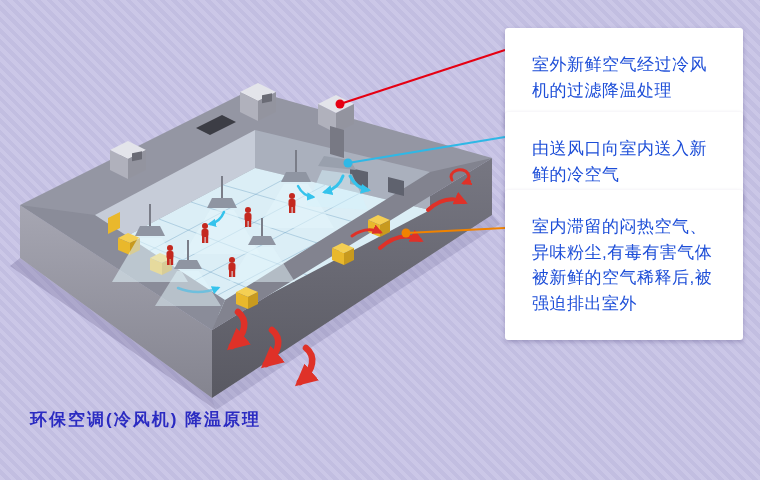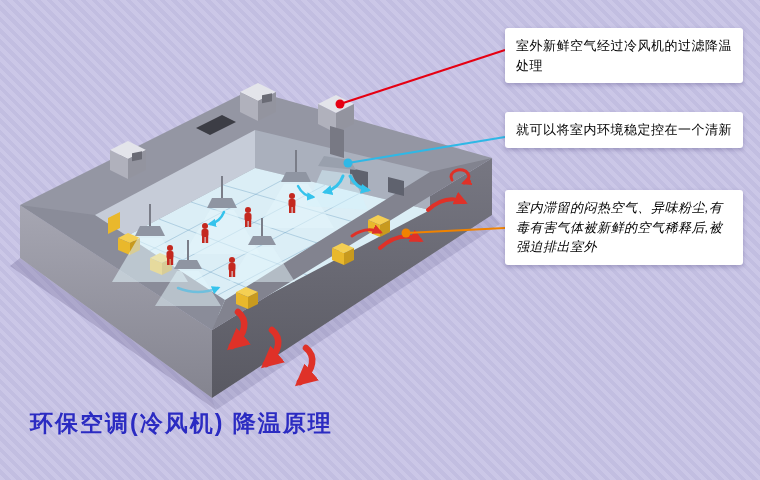--- a/index.html
+++ b/index.html
@@ -11,30 +11,30 @@
     font-family:"Liberation Sans","DejaVu Sans",sans-serif;
   }
   .overlay{position:absolute;left:0;top:0;}
   .callout{
     position:absolute;left:505px;width:238px;
     background:#ffffff;border-radius:3px;
     box-shadow:0 2px 4px rgba(60,50,110,.3);
     padding:8px 11px;box-sizing:border-box;
   }
   .callout p{
-    margin:0;font-size:13px;line-height:1.5;color:#000000;
+    margin:16px;font-size:17px;line-height:1.5;color:#1d4ed8;
     letter-spacing:.5px;
   }
   #callout-1{top:28px;}
   #callout-2{top:112px;}
-  #callout-3{top:190px;font-style:italic;}
+  #callout-3{top:190px;}
   #callout-4{top:296px;}
   .title{
     position:absolute;left:30px;top:408px;
-    font-size:23px;font-weight:bold;color:#2b2bc2;
+    font-size:17px;font-weight:bold;color:#2b2bc2;
     letter-spacing:2px;
   }
 </style>
 </head>
 <body>
 
 <div class="page">
 
   <svg class="overlay" width="760" height="480" viewBox="0 0 760 480">
     <defs>
@@ -227,20 +227,20 @@
       <circle cx="348" cy="163" r="4.5" fill="#2fb8e6"></circle>
       <line x1="406" y1="233" x2="505" y2="228" stroke-width="2" stroke="#f08300"></line>
       <circle cx="406" cy="233" r="4.5" fill="#f08300"></circle>
     </g>
   </svg>
 
   <div class="callout" id="callout-1">
     <p>室外新鲜空气经过冷风机的过滤降温处理</p>
   </div>
   <div class="callout" id="callout-2">
-    <p>就可以将室内环境稳定控在一个清新</p>
+    <p>由送风口向室内送入新鲜的冷空气</p>
   </div>
   <div class="callout" id="callout-3">
     <p>室内滞留的闷热空气、异味粉尘,有毒有害气体被新鲜的空气稀释后,被强迫排出室外</p>
   </div>
 
   <div class="title">环保空调(冷风机) 降温原理</div>
 </div>
 
 </body></html>

